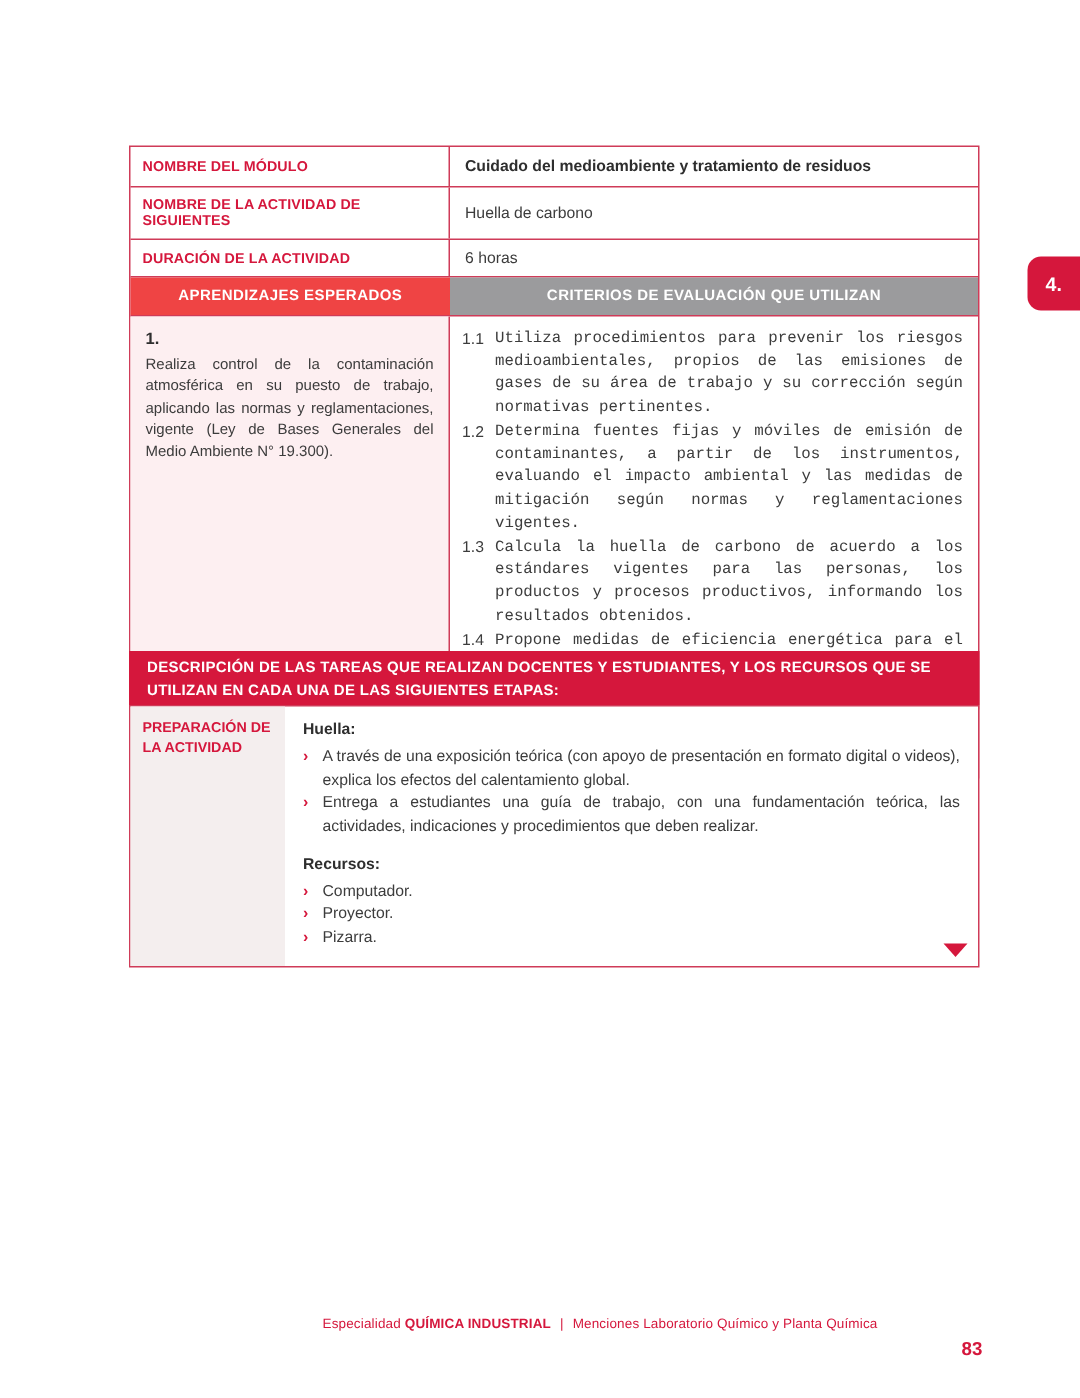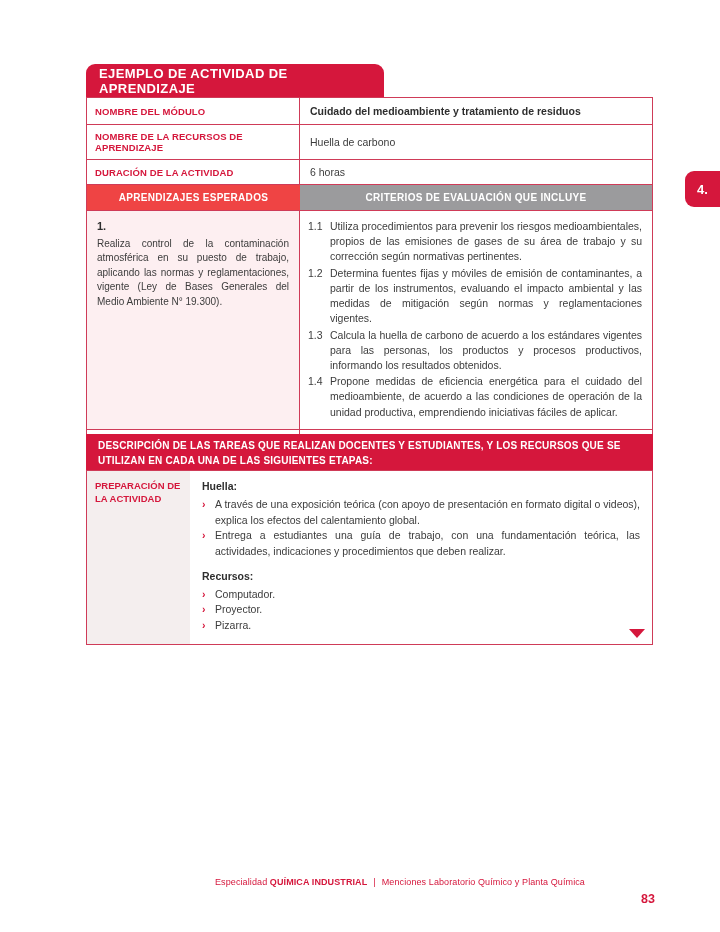--- a/index.html
+++ b/index.html
@@ -34,21 +34,21 @@
     letter-spacing:0.3px; }
 
   .content-row { display:flex; border-bottom:1px solid #cf3b58; min-height:206px; }
   .learning-cell { width:213px; flex:0 0 213px; background:#fdeff1;
     border-right:1px solid #cf3b58; padding:8px 10px; font-size:10px;
     line-height:1.45; text-align:justify; }
   .learning-cell .num { font-weight:bold; color:#2e2e2e; display:block; margin-bottom:2px; font-size:11px; }
   .criteria-cell { flex:1; padding:8px 10px 8px 8px; font-size:10.5px; line-height:1.45; }
   .crit { display:flex; margin-bottom:1px; }
   .crit-num { flex:0 0 22px; }
-  .crit-text { flex:1; text-align:justify; }
+  .crit-text { flex:1; text-align:justify;font-family:Liberation Mono, monospace; }
 
   .met-row { display:flex; min-height:27px; }
 
   
   .banner { position:absolute; left:86px; top:434px; width:567px; min-height:36px;
     background:#d5173c; color:#fff; font-weight:bold; font-size:10px;
     padding:5px 12px; line-height:1.45; letter-spacing:0.2px; }
 
   
   .prep { position:absolute; left:86px; top:470px; width:567px; height:175px;
@@ -77,44 +77,41 @@
   .footer-text b { font-weight:bold; }
   .footer-sep { padding:0 6px; }
   .page-num { position:absolute; left:641px; top:872px; font-size:12.5px;
     color:#d5173c; font-weight:bold;margin-top:20px; }
 </style>
 </head>
 <body>
 
 <div class="page">
 
-  <div class="title-box">
-    <span>EJEMPLO DE ACTIVIDAD DE APRENDIZAJE</span>
-  </div>
 
   <div class="tbl">
 
     <div class="row r1">
       <div class="lbl">NOMBRE DEL MÓDULO</div>
       <div class="val bold">Cuidado del medioambiente y tratamiento de residuos</div>
     </div>
 
     <div class="row r2">
-      <div class="lbl">NOMBRE DE LA RECURSOS DE APRENDIZAJE</div>
+      <div class="lbl">NOMBRE DE LA ACTIVIDAD DE SIGUIENTES</div>
       <div class="val">Huella de carbono</div>
     </div>
 
     <div class="row r3">
       <div class="lbl">DURACIÓN DE LA ACTIVIDAD</div>
       <div class="val">6 horas</div>
     </div>
 
     <div class="hdr-row">
       <div class="hdr-left">APRENDIZAJES ESPERADOS</div>
-      <div class="hdr-right">CRITERIOS DE EVALUACIÓN QUE INCLUYE</div>
+      <div class="hdr-right">CRITERIOS DE EVALUACIÓN QUE UTILIZAN</div>
     </div>
 
     <div class="content-row">
       <div class="learning-cell">
         <span class="num">1.</span>
         <span>Realiza control de la contaminación atmosférica en su puesto de trabajo, aplicando las normas y reglamentaciones, vigente (Ley de Bases Generales del Medio Ambiente N° 19.300).</span>
       </div>
       <div class="criteria-cell">
         <div class="crit">
           <span class="crit-num">1.1</span>

